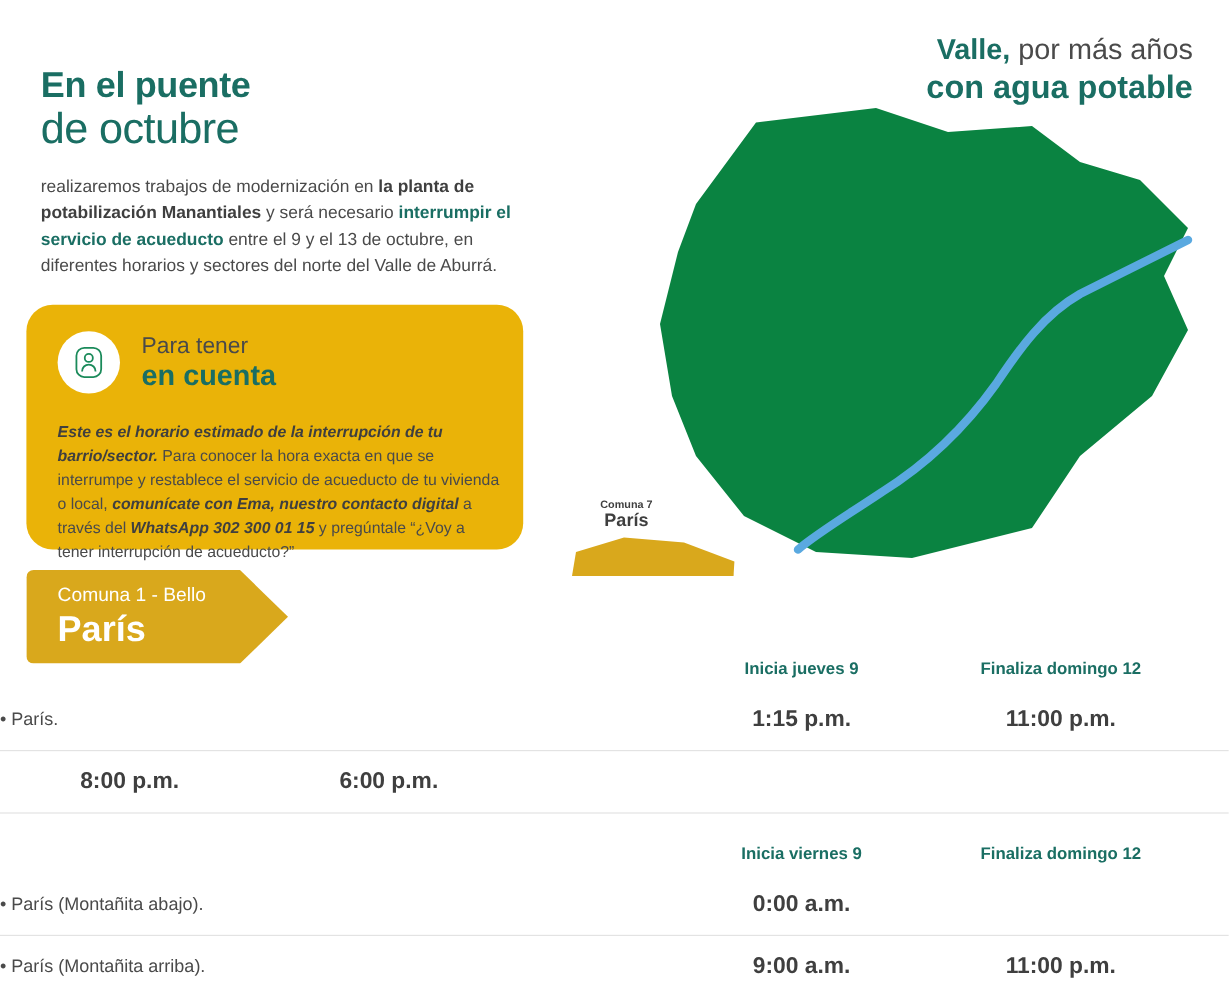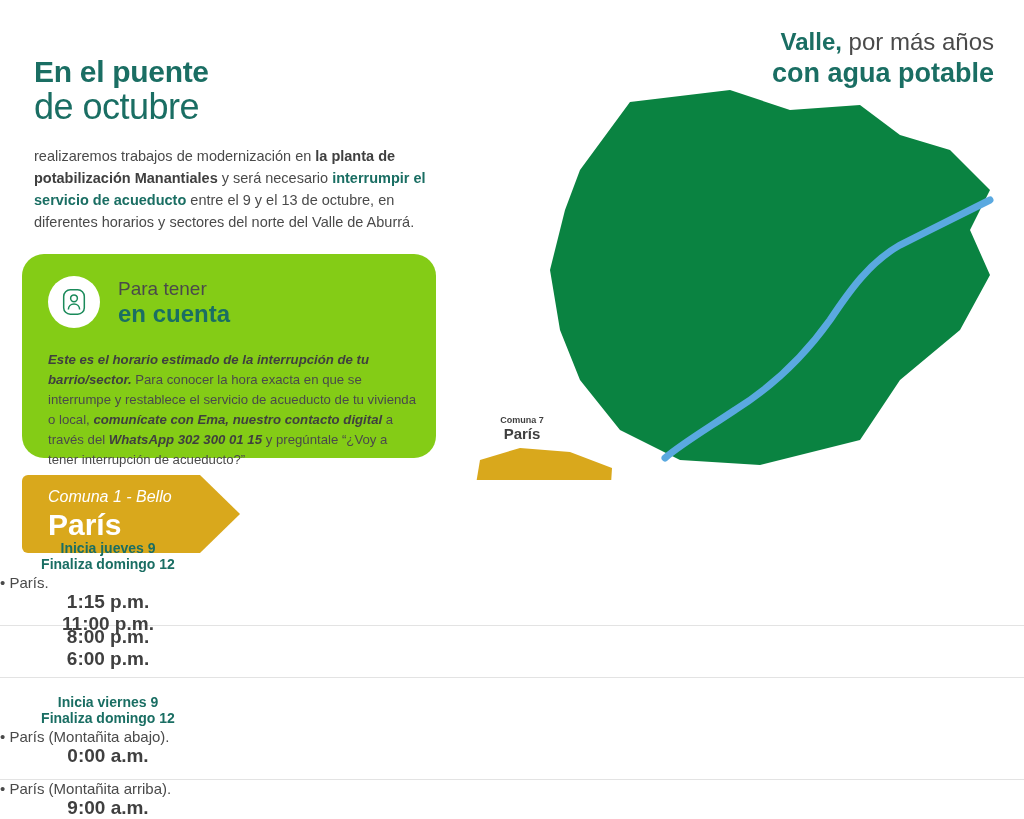--- a/index.html
+++ b/index.html
@@ -25,21 +25,21 @@
   .lead {
     position: absolute; left: 34px; top: 145px; width: 400px;
     font-size: 14.5px; line-height: 1.52; color: #4a4a4a;
   }
   .lead b { color: #1a6e63; }
   .lead .dark { color:#3f3f3f; font-weight:bold; }
 
   
   .note {
     position: absolute; left: 22px; top: 254px; width: 414px; height: 204px;
-    background: #84cc16; border-radius: 22px;
+    background: #eab308; border-radius: 22px;
   }
   .note .badge {
     position: absolute; left: 26px; top: 22px; width: 52px; height: 52px;
     background: #fff; border-radius: 50%;
     display:flex; align-items:center; justify-content:center;
   }
   .note .badge svg { width: 30px; height: 30px; }
   .note .t1 {
     position:absolute; left: 96px; top: 24px;
     font-size: 19px; color:#4a4a4a;
@@ -68,30 +68,29 @@
   .map-label {
     position:absolute; left: 482px; top: 415px; width: 80px; text-align:center;
     line-height: 1.15;
   }
   .map-label .ml1 { font-size: 9px; font-weight:bold; color:#3f3f3f; }
   .map-label .ml2 { font-size: 15px; font-weight:bold; color:#3f3f3f; }
 
   
   .banner { position:absolute; left: 22px; top: 475px; width: 218px; height: 78px; }
   .banner svg { position:absolute; inset:0; width: 100%; height:100%; }
-  .banner .b1 { position:absolute; left: 26px; top: 13px; font-size: 16px; color:#fff;font-style:italic; }
+  .banner .b1 { position:absolute; left: 26px; top: 13px; font-size: 16px; color:#fff; }
   .banner .b2 { position:absolute; left: 26px; top: 33px; font-size: 30px; font-weight:bold; color:#fff; }
 
   
   .tablewrap { position: absolute; left: 0px; top: 540px; width: 1024px; }
   .row {
-    position: relative; display:flex; 
+    position: relative; display:flex; align-items:center;
     border-bottom: 1px solid #e3e3e3;
     height: 52px;
-    flex-direction: column;
   }
   .hdr { height: 34px; border-bottom: none; }
   .c-name { width: 560px; font-size: 15px; color:#4a4a4a; }
   .c-val { width: 216px; text-align:center; font-size: 19px; font-weight:bold; color:#3f3f3f; }
   .c-hdr { width: 216px; text-align:center; font-size: 14px; font-weight:bold; color:#1a6e63; }
   .spacer { height: 16px; }
 </style>
 </head>
 <body>
 

